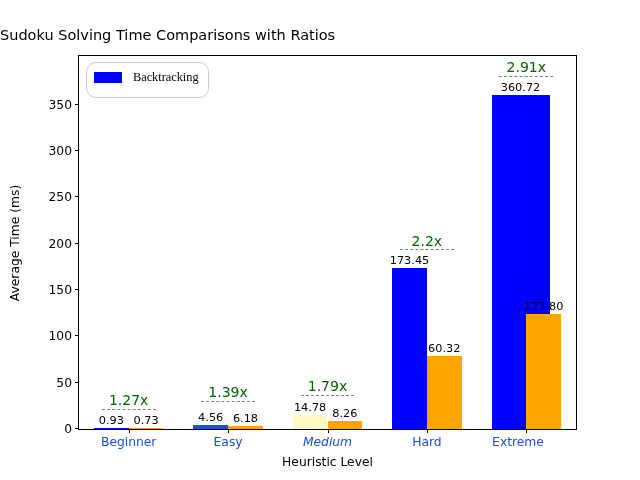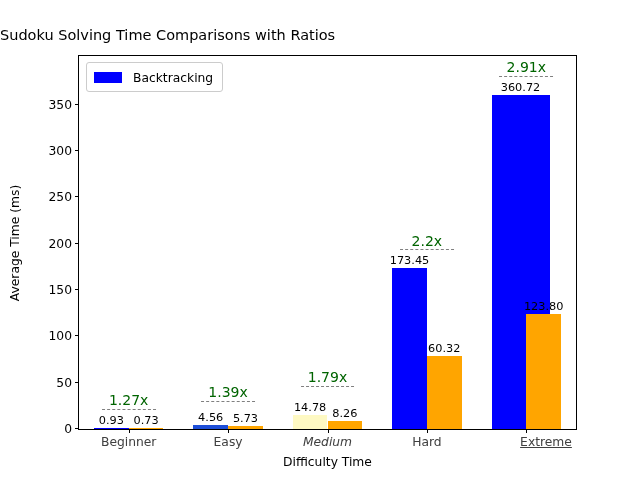--- a/index.html
+++ b/index.html
@@ -86,21 +86,21 @@
     width: 1.15px;
     background: #000;
   }
   .xtick {
     position: absolute;
     top: 100%;
     margin-top: 6px;
     transform: translateX(-50%);
     white-space: nowrap;
     font-size: 12.3px;
-    color: #404040;
+    color: #1d4ed8;
   }
   #xlabel {
     position: absolute;
     left: 50%;
     top: 100%;
     margin-top: 26px;
     transform: translateX(-50%);
     white-space: nowrap;
     font-size: 12.3px;
     color: #000;
@@ -138,23 +138,24 @@
     margin-bottom: 1px;
     line-height: 1.05;
   }
   
   #legend {
     position: absolute;
     left: 7px;
     top: 6px;
     background: #ffffff;
     border: 0.9px solid #cccccc;
-    border-radius: 3px;
-    padding: 5px 9px 4px 7px;
+    border-radius: 10px;
+    padding: 5px 9px 10px 7px;
     box-sizing: border-box;
+    font-family: Liberation Serif, serif;
   }
   .legend-row {
     display: flex;
     align-items: center;
     height: 19px;
   }
   .legend-swatch {
     width: 28px;
     height: 11px;
     margin-right: 11px;
@@ -199,21 +200,21 @@
       <div id="xticks-layer">
           <div class="xtickmark" style="left: 49.7px;"></div>
           <div class="xtick" style="left: 49.7px;">Beginner</div>
           <div class="xtickmark" style="left: 149.1px;"></div>
           <div class="xtick" style="left: 149.1px;">Easy</div>
           <div class="xtickmark" style="left: 248.5px;"></div>
           <div class="xtick" style="left: 248.5px; font-style: italic;">Medium</div>
           <div class="xtickmark" style="left: 347.9px;"></div>
           <div class="xtick" style="left: 347.9px;">Hard</div>
           <div class="xtickmark" style="left: 447.3px;"></div>
-          <div class="xtick" style="left: 467px; text-decoration: underline;">Extreme</div>
+          <div class="xtick" style="left: 439px;">Extreme</div>
         </div>
       <div id="bars-layer">
           <div class="bar" style="left: 14.91px; width: 34.79px; height: 1px; background: rgb(0, 0, 255);">
             <div class="bar-value">0.93</div>
           </div>
           <div class="bar" style="left: 114.31px; width: 34.79px; height: 4.22474px; background: #1d4ed8;">
             <div class="bar-value">4.56</div>
           </div>
           <div class="bar" style="left: 213.71px; width: 34.79px; height: 13.6933px; background: #fef9c3;">
             <div class="bar-value">14.78</div>
@@ -221,55 +222,55 @@
           <div class="bar" style="left: 313.11px; width: 34.79px; height: 160.698px; background: rgb(0, 0, 255);">
             <div class="bar-value">173.45</div>
           </div>
           <div class="bar" style="left: 412.51px; width: 14px; height: 334.199px; background: rgb(0, 0, 255); padding-left: 44px;">
             <div class="bar-value">360.72</div>
           </div>
           <div class="bar" style="left: 49.7px; width: 34.79px; height: 1px; background: rgb(255, 165, 0);">
             <div class="bar-value">0.73</div>
           </div>
           <div class="bar" style="left: 149.1px; width: 34.79px; height: 3.02958px; background: rgb(255, 165, 0);">
-            <div class="bar-value">5.73</div>
+            <div class="bar-value">6.18</div>
           </div>
           <div class="bar" style="left: 248.5px; width: 34.79px; height: 7.65271px; background: rgb(255, 165, 0);">
             <div class="bar-value">8.26</div>
           </div>
           <div class="bar" style="left: 347.9px; width: 34.79px; height: 73.062px; background: rgb(255, 165, 0);">
             <div class="bar-value">60.32</div>
           </div>
           <div class="bar" style="left: 447.3px; width: 34.79px; height: 114.698px; background: rgb(255, 165, 0);">
             <div class="bar-value">123.80</div>
           </div>
         </div>
       <div id="ratios-layer">
           <div class="ratio-group" style="left: 49.7px; width: 53.9245px; bottom: 18.8616px;">
             <div class="ratio-text" style="color: rgb(0, 100, 0);">1.27x</div>
             <div class="ratio-line"></div>
           </div>
           <div class="ratio-group" style="left: 149.1px; width: 53.9245px; bottom: 27px;">
             <div class="ratio-text" style="color: rgb(0, 100, 0);">1.39x</div>
             <div class="ratio-line"></div>
           </div>
-          <div class="ratio-group" style="left: 248.5px; width: 53.9245px; bottom: 42px;">
+          <div class="ratio-group" style="left: 248.5px; width: 53.9245px; bottom: 33px;">
             <div class="ratio-text" style="color: rgb(0, 100, 0);">1.79x</div>
             <div class="ratio-line"></div>
           </div>
           <div class="ratio-group" style="left: 347.9px; width: 53.9245px; bottom: 178.698px;">
             <div class="ratio-text" style="color: rgb(0, 100, 0);">2.2x</div>
             <div class="ratio-line"></div>
           </div>
           <div class="ratio-group" style="left: 447.3px; width: 53.9245px; bottom: 352.199px;">
             <div class="ratio-text" style="color: rgb(0, 100, 0);">2.91x</div>
             <div class="ratio-line"></div>
           </div>
         </div>
-      <div id="xlabel">Difficulty Time</div>
+      <div id="xlabel">Heuristic Level</div>
     </div>
 
     <div id="legend">
         <div class="legend-row">
           <span class="legend-swatch" style="background: rgb(0, 0, 255);"></span>
           <span class="legend-label">Backtracking</span>
         </div>
       </div>
   </div>
 

